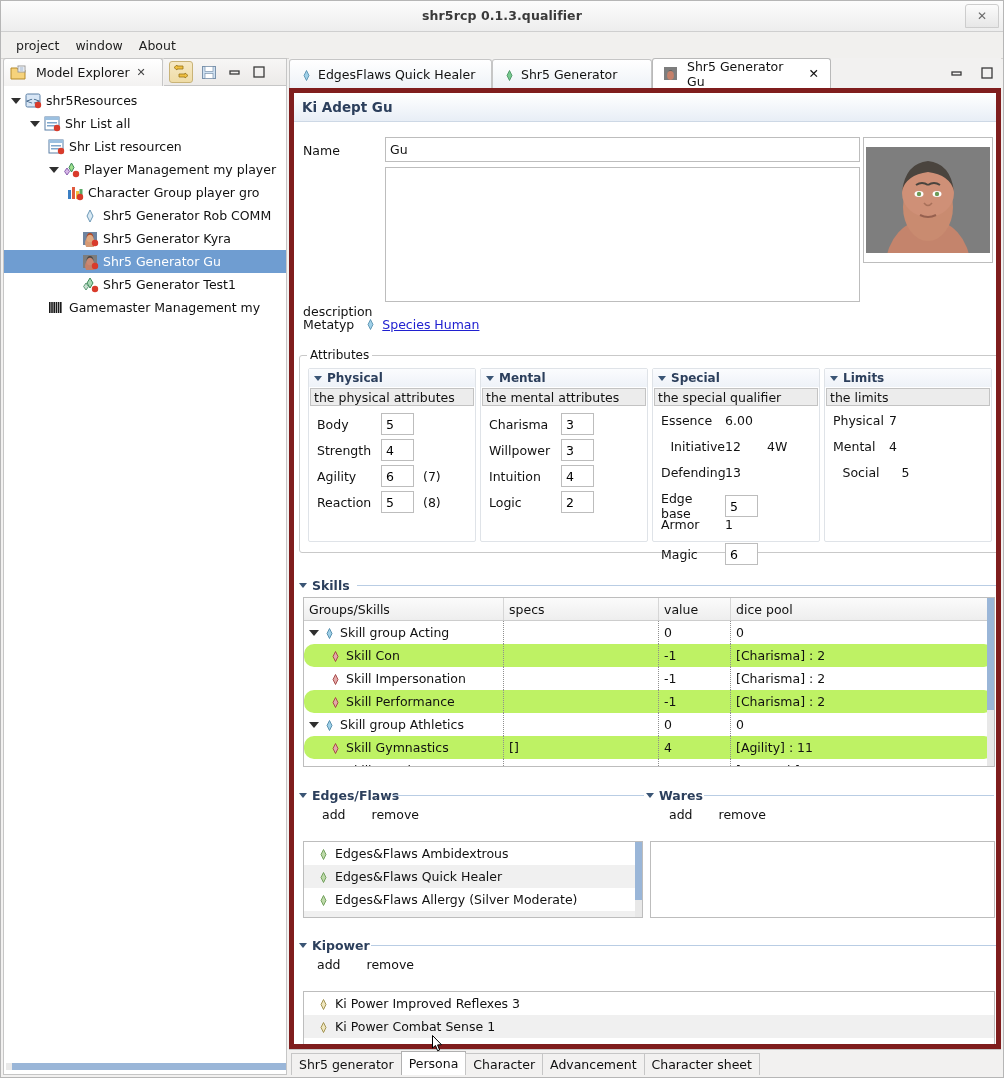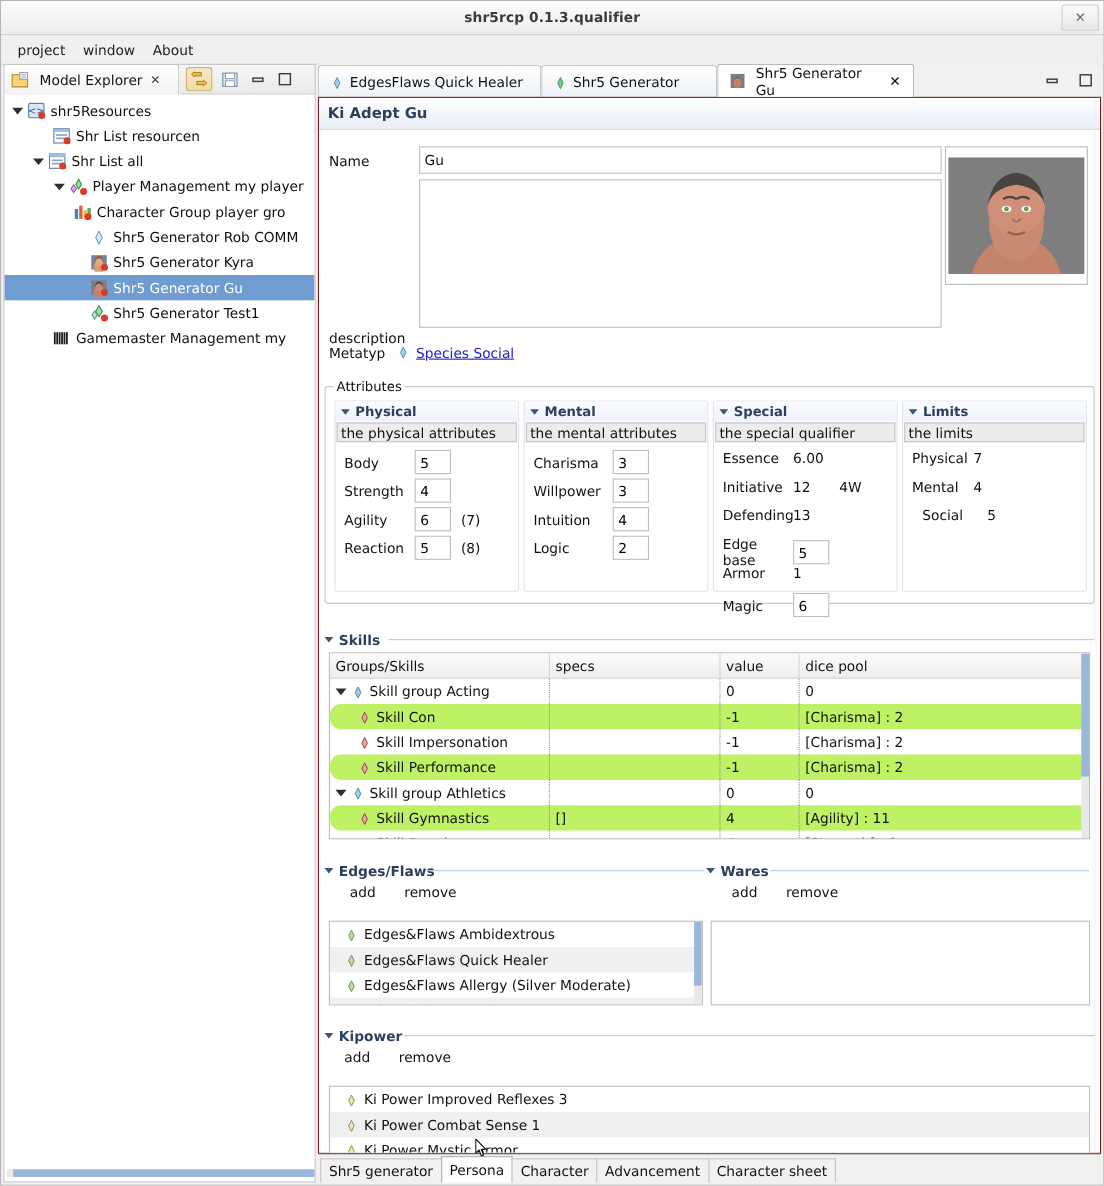--- a/index.html
+++ b/index.html
@@ -66,21 +66,21 @@
   
   .right{position:absolute;left:288px;right:2px;top:0;bottom:2px;}
   .etabrow{position:relative;height:30px;background:#f2f1f0;}
   .etab{position:absolute;top:1px;height:29px;box-sizing:border-box;
      display:flex;align-items:center;gap:6px;padding:0 11px;font-size:12.5px;
      border:1px solid #c6c6c6;border-bottom:none;border-radius:3px 3px 0 0;
      background:linear-gradient(#ffffff,#eef2f7);color:#111;cursor:pointer;}
   .etab.active{background:#ffffff;border-color:#b9b9b9;z-index:3;height:30px;top:0;}
   .etabctrl{position:absolute;right:4px;top:5px;display:flex;gap:10px;align-items:center;}
   .editor{position:absolute;left:0;right:0;top:30px;bottom:26px;
-     background:#ffffff;border:1px solid #7f1d1d;box-sizing:border-box;overflow:hidden;}
+     background:#ffffff;border:5px solid #7f1d1d;box-sizing:border-box;overflow:hidden;}
   .formhead{height:28px;background:linear-gradient(#ffffff,#e8eef6);
      border-bottom:1px solid #cdd8e5;display:flex;align-items:center;padding-left:8px;}
   .formhead .t{font-size:13.5px;font-weight:bold;color:#2c3f5c;}
 
   .fieldrow{position:absolute;}
   .lbl{font-size:12.5px;color:#111;}
   .txtin{border:1px solid #bdbdbd;background:#fff;box-sizing:border-box;
      font-family:inherit;font-size:12.5px;color:#111;padding:2px 4px;}
   .link{color:#2020d0;text-decoration:underline;font-size:12.5px;cursor:pointer;}
 
@@ -204,40 +204,40 @@
         <div id="tree-rows" style="padding-top:3px;">
             <div class="trow" style="padding-left: 6px;">
               <span class="arrow down"></span>
               <span class="ico"><svg width="17" height="16" viewBox="0 0 17 16">
                   <rect x="1" y="1" width="14" height="13" rx="1.5" fill="#d8e6f5" stroke="#5b7fa5"></rect>
                   <text x="8" y="11" font-size="9" text-anchor="middle" fill="#33587c">&lt;&gt;</text>
                   <circle cx="13" cy="12" r="3.2" fill="#d93b2b"></circle>
                 </svg></span>
               <span>shr5Resources</span>
             </div>
-            <div class="trow" style="padding-left: 44px;">
+            <div class="trow" style="padding-left: 25px;">
+              <span class="arrow down"></span>
               <span class="ico"><svg width="17" height="16" viewBox="0 0 17 16">
                   <rect x="1" y="1" width="14" height="13" fill="#ffffff" stroke="#5b7fa5"></rect>
                   <rect x="1" y="1" width="14" height="3" fill="#9cc0e0"></rect>
                   <rect x="3" y="6" width="10" height="1.5" fill="#7fa6cb"></rect>
                   <rect x="3" y="9" width="10" height="1.5" fill="#7fa6cb"></rect>
                   <circle cx="13" cy="12" r="3.2" fill="#d93b2b"></circle>
                 </svg></span>
-              <span>Shr List resourcen</span>
-            </div>
-            <div class="trow" style="padding-left: 25px;">
-              <span class="arrow down"></span>
+              <span>Shr List all</span>
+            </div>
+            <div class="trow" style="padding-left: 44px;">
               <span class="ico"><svg width="17" height="16" viewBox="0 0 17 16">
                   <rect x="1" y="1" width="14" height="13" fill="#ffffff" stroke="#5b7fa5"></rect>
                   <rect x="1" y="1" width="14" height="3" fill="#9cc0e0"></rect>
                   <rect x="3" y="6" width="10" height="1.5" fill="#7fa6cb"></rect>
                   <rect x="3" y="9" width="10" height="1.5" fill="#7fa6cb"></rect>
                   <circle cx="13" cy="12" r="3.2" fill="#d93b2b"></circle>
                 </svg></span>
-              <span>Shr List all</span>
+              <span>Shr List resourcen</span>
             </div>
             <div class="trow" style="padding-left: 44px;">
               <span class="arrow down"></span>
               <span class="ico"><svg width="17" height="16" viewBox="0 0 17 16">
                   <path d="M8.5 1 L11 5.5 L8.5 10 L6 5.5 Z" fill="#9fe08f" stroke="#3d8a58"></path>
                   <path d="M4 6 L6.5 9.5 L4 13 L1.6 9.5 Z" fill="#d7b7e8" stroke="#8a5fae"></path>
                   <circle cx="13" cy="12" r="3.2" fill="#d93b2b"></circle>
                 </svg></span>
               <span>Player Management my player</span>
             </div>
@@ -392,21 +392,21 @@
           </svg>
         </div>
 
         <div style="position:absolute;left:9px;top:224px;display:flex;align-items:center;gap:6px;">
           <span class="lbl">Metatyp</span>
           <span class="diamond" style="margin-left:5px;">
             <svg width="11" height="11" viewBox="0 0 11 11">
                 <path d="M5.5 0.5 L8 5.5 L5.5 10.5 L3 5.5 Z" fill="#9fd0e8" stroke="#4d88a8" stroke-width="0.8"></path>
               </svg>
           </span>
-          <span class="link">Species Social</span>
+          <span class="link">Species Human</span>
         </div>
 
         <div class="groupbox" style="left:5px;top:262px;width:700px;height:198px;">
           <span class="gtitle">Attributes</span>
           <div id="attr-panels">
               <div class="subpanel" style="left: 8px; top: 12px; width: 168px; height: 174px;">
                 <div class="sptitle">
                   <span class="twis"></span>
                   <span>Physical</span>
                 </div>
@@ -457,21 +457,21 @@
                 <div class="sptitle">
                   <span class="twis"></span>
                   <span>Special</span>
                 </div>
                 <div class="spdesc">the special qualifier</div>
                 <div class="attrrow" style="left: 6px; top: 44px; width: 158px;">
                   <span class="lbl" style="width: 64px; flex: 0 0 64px; padding-left: 2px;">Essence</span>
                   <span class="lbl" style="width: 33px; display: inline-block;">6.00</span>
                 </div>
                 <div class="attrrow" style="left: 6px; top: 70px; width: 158px;">
-                  <span class="lbl" style="width: 64px; flex: 0 0 64px; padding-left: 2px;">Initiative</span>
+                  <span class="lbl" style="width: 64px; flex: 0 0 64px; padding-left: 2px; text-align: right;">Initiative</span>
                   <span class="lbl" style="width: 33px; display: inline-block;">12</span>
                   <span class="lbl" style="margin-left: 9px;">4W</span>
                 </div>
                 <div class="attrrow" style="left: 6px; top: 96px; width: 158px;">
                   <span class="lbl" style="width: 64px; flex: 0 0 64px; padding-left: 2px;">Defending</span>
                   <span class="lbl" style="width: 33px; display: inline-block;">13</span>
                 </div>
                 <div class="attrrow" style="left: 6px; top: 122px; width: 158px;">
                   <span class="lbl" style="width: 64px; flex: 0 0 64px; padding-left: 2px;">Edge base</span>
                   <span class="attrbox" style="width: 33px;">5</span>

